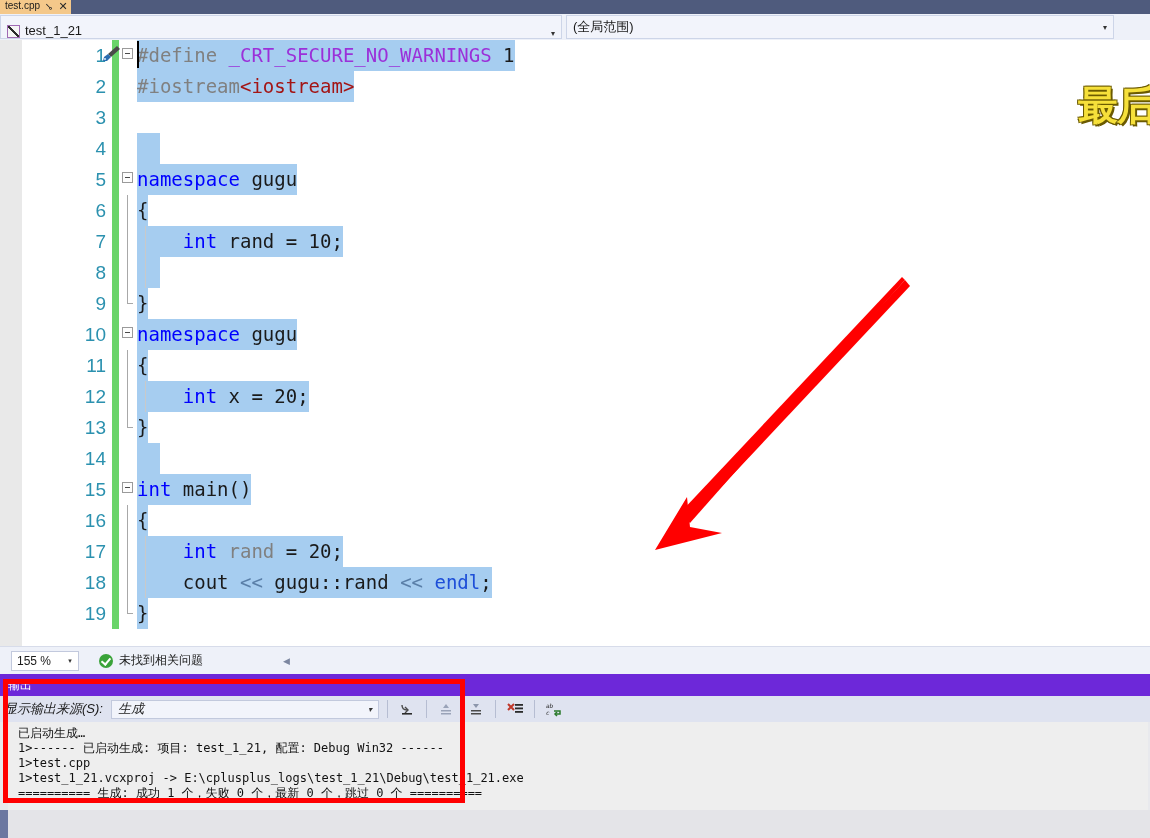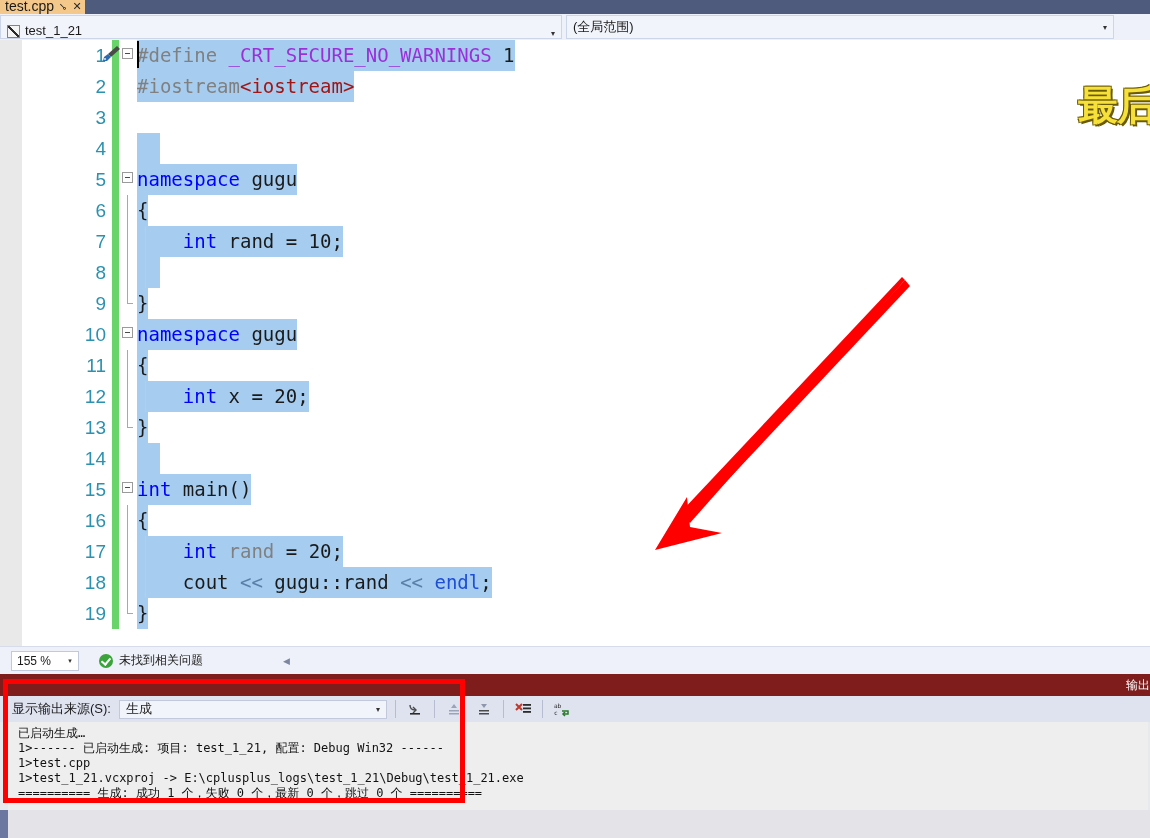--- a/index.html
+++ b/index.html
@@ -16,21 +16,21 @@
     position: absolute; left: 0; top: 0; width: 1150px; height: 14px;
     background: #4f5b7d;
   }
   .tab {
     position: absolute; left: 0; top: 0; height: 14px;
     background: #f4c88a;
     display: flex; align-items: center;
     padding: 0 3px 0 5px; gap: 5px;
   }
   .tab-title {
-    font-size: 14px; color: #1a1a1a; line-height: 12px;
+    font-size: 10px; color: #1a1a1a; line-height: 12px;
     font-family: "Liberation Sans", sans-serif;
     position: relative; top: -1px;
   }
   .tab-pin, .tab-close {
     font-size: 11px; color: #2a2a2a; line-height: 11px;
     position: relative; top: -1px;
   }
   .tab-pin { transform: rotate(45deg); font-size: 10px; }
 
   
@@ -198,32 +198,33 @@
     margin-left: 80px; font-size: 9px; color: #7c86a0;
   }
 
   
   .outputpane {
     position: absolute; left: 0; top: 674px; width: 1150px; height: 136px;
     background: #e8e9ed;
   }
   .out-title-row {
     position: absolute; left: 0; top: 0; width: 1150px; height: 22px;
-    background: #7f1d1d;
-    display: flex; align-items: center; justify-content: flex-end;
+    background: #6d28d9;
+    display: flex; align-items: center;
   }
   .out-title {
     color: #ffffff; font-size: 12px; padding-left: 8px;
     font-family: "Liberation Sans", sans-serif;
   }
   .out-toolbar {
     position: absolute; left: 0; top: 22px; width: 1150px; height: 26px;
     background: #dfe3f0;
     display: flex; align-items: center; gap: 8px;
-    padding-left: 12px;
+    padding-left: 4px;
+    font-style: italic;
   }
   .out-label { font-size: 13px; color: #1a1a1a; white-space: nowrap; }
   .out-combo {
     width: 268px; height: 19px; background: #f2f4fb;
     border: 1px solid #c2c9dd;
     display: flex; align-items: center;
     padding-left: 6px; font-size: 13px; color: #1a1a1a;
   }
   .tb-sep { width: 1px; height: 18px; background: #b6bdd2; }
   .tb-btn {

